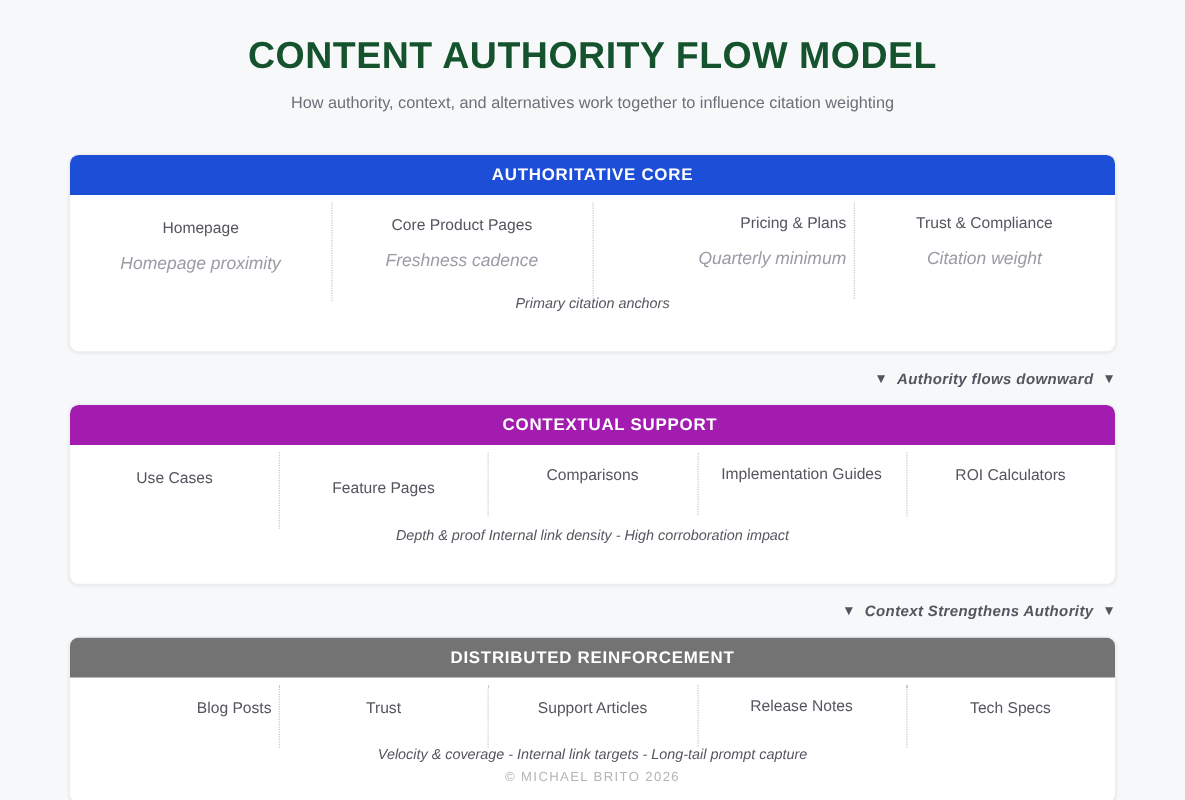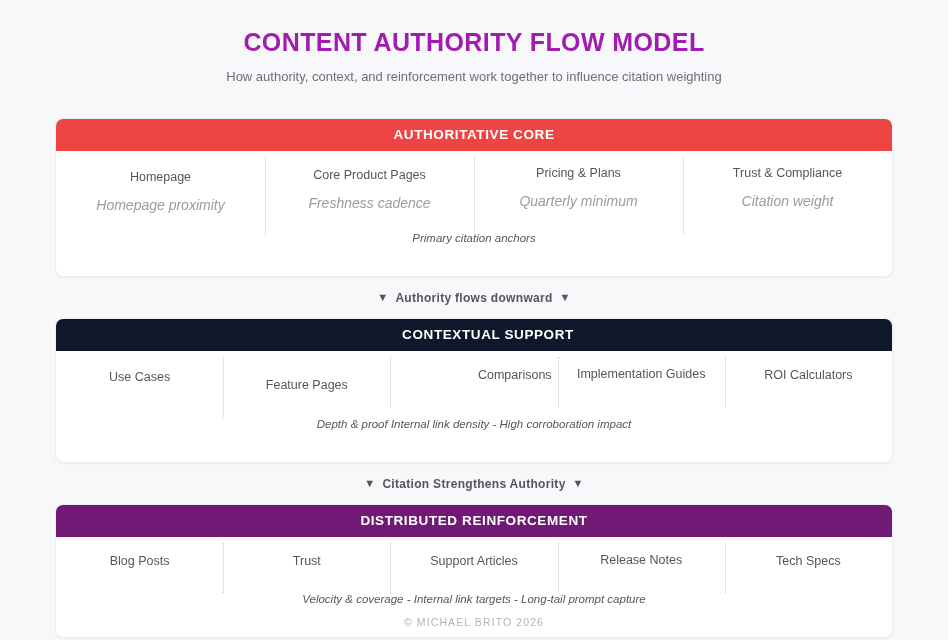--- a/index.html
+++ b/index.html
@@ -16,24 +16,24 @@
     width: 948px;
     height: 640px;
     position: relative;
     padding: 0 55px;
   }
 
   
   .header { text-align: center; padding-top: 28px; }
 
   .page-title {
-    font-size: 25px;
+    font-size: 30px;
     font-weight: bold;
     letter-spacing: 0.4px;
-    color: #a21caf;
+    color: #14532d;
     text-transform: uppercase;
   }
 
   .page-subtitle {
     margin-top: 12px;
     font-size: 13px;
     color: #6e6e78;
     font-weight: normal;
   }
 
@@ -102,26 +102,27 @@
   .card-foot {
     text-align: center;
     font-size: 11.5px;
     font-style: italic;
     color: #55555f;
     padding: 0 0 32px;
   }
 
   
   .connector {
-    text-align: center;
+    text-align: right;
     font-size: 12px;
     font-weight: bold;
     color: #55555f;
     letter-spacing: 0.3px;
     padding: 14px 0 13px;
+    font-style: italic;
   }
   .connector .arrow {
     color: #55555f;
     font-size: 11px;
     display: inline-block;
     vertical-align: 1px;
   }
   .connector .arrow.left { margin-right: 7px; }
   .connector .arrow.right { margin-left: 7px; }
 
@@ -137,78 +138,78 @@
     color: #b3b3bb;
   }
 </style>
 </head>
 <body>
 
 <div class="page">
 
   <div class="header">
     <div class="page-title">CONTENT AUTHORITY FLOW MODEL</div>
-    <div class="page-subtitle">How authority, context, and reinforcement work together to influence citation weighting</div>
+    <div class="page-subtitle">How authority, context, and alternatives work together to influence citation weighting</div>
   </div>
 
   <div id="tiers-root">
       <div class="card" style="margin-top: 34px;">
-        <div class="card-header" style="background: #ef4444;">AUTHORITATIVE CORE</div>
+        <div class="card-header" style="background: #1d4ed8;">AUTHORITATIVE CORE</div>
         <div class="card-body">
           <div class="columns stagger">
             <div class="col">
               <div class="col-label">Homepage</div>
               <div class="col-sub">Homepage proximity</div>
             </div>
             <div class="col">
               <div class="col-label">Core Product Pages</div>
               <div class="col-sub">Freshness cadence</div>
             </div>
-            <div class="col" style="padding-top: 14px;">
+            <div class="col" style="padding-top: 14px; text-align: right;">
               <div class="col-label">Pricing &amp; Plans</div>
               <div class="col-sub">Quarterly minimum</div>
             </div>
             <div class="col" style="padding-top: 14px;">
               <div class="col-label">Trust &amp; Compliance</div>
               <div class="col-sub">Citation weight</div>
             </div>
           </div>
           <div class="card-foot" style="padding-top: 4px;">Primary citation anchors</div>
         </div>
       </div>
       <div class="connector"><span class="arrow left">▼</span><span>Authority flows downward</span><span class="arrow right">▼</span></div>
       <div class="card" style="margin-top: 0px;">
-        <div class="card-header" style="background: #0f172a; padding-left: 28px;">CONTEXTUAL SUPPORT</div>
+        <div class="card-header" style="background: #a21caf; padding-left: 28px;">CONTEXTUAL SUPPORT</div>
         <div class="card-body">
           <div class="columns">
             <div class="col" style="padding-top: 18px;">
               <div class="col-label">Use Cases</div>
             </div>
             <div class="col" style="padding-top: 26px;">
               <div class="col-label">Feature Pages</div>
             </div>
-            <div class="col" style=" text-align: right;">
+            <div class="col" style="">
               <div class="col-label">Comparisons</div>
             </div>
             <div class="col" style="padding-top: 15px;">
               <div class="col-label">Implementation Guides</div>
             </div>
             <div class="col">
               <div class="col-label">ROI Calculators</div>
             </div>
           </div>
           <div class="card-foot" style="padding-top: 10px;">Depth &amp; proof Internal link density - High corroboration impact</div>
         </div>
       </div>
-      <div class="connector"><span class="arrow left">▼</span><span>Citation Strengthens Authority</span><span class="arrow right">▼</span></div>
+      <div class="connector"><span class="arrow left">▼</span><span>Context Strengthens Authority</span><span class="arrow right">▼</span></div>
       <div class="card" style="margin-top: 0px;">
-        <div class="card-header" style="background: #701a75;">DISTRIBUTED REINFORCEMENT</div>
+        <div class="card-header" style="background: #737373;">DISTRIBUTED REINFORCEMENT</div>
         <div class="card-body">
           <div class="columns">
-            <div class="col" style="">
+            <div class="col" style=" text-align: right;">
               <div class="col-label">Blog Posts</div>
             </div>
             <div class="col">
               <div class="col-label">Trust</div>
             </div>
             <div class="col">
               <div class="col-label">Support Articles</div>
             </div>
             <div class="col" style="padding-top: 15px;">
               <div class="col-label">Release Notes</div>

